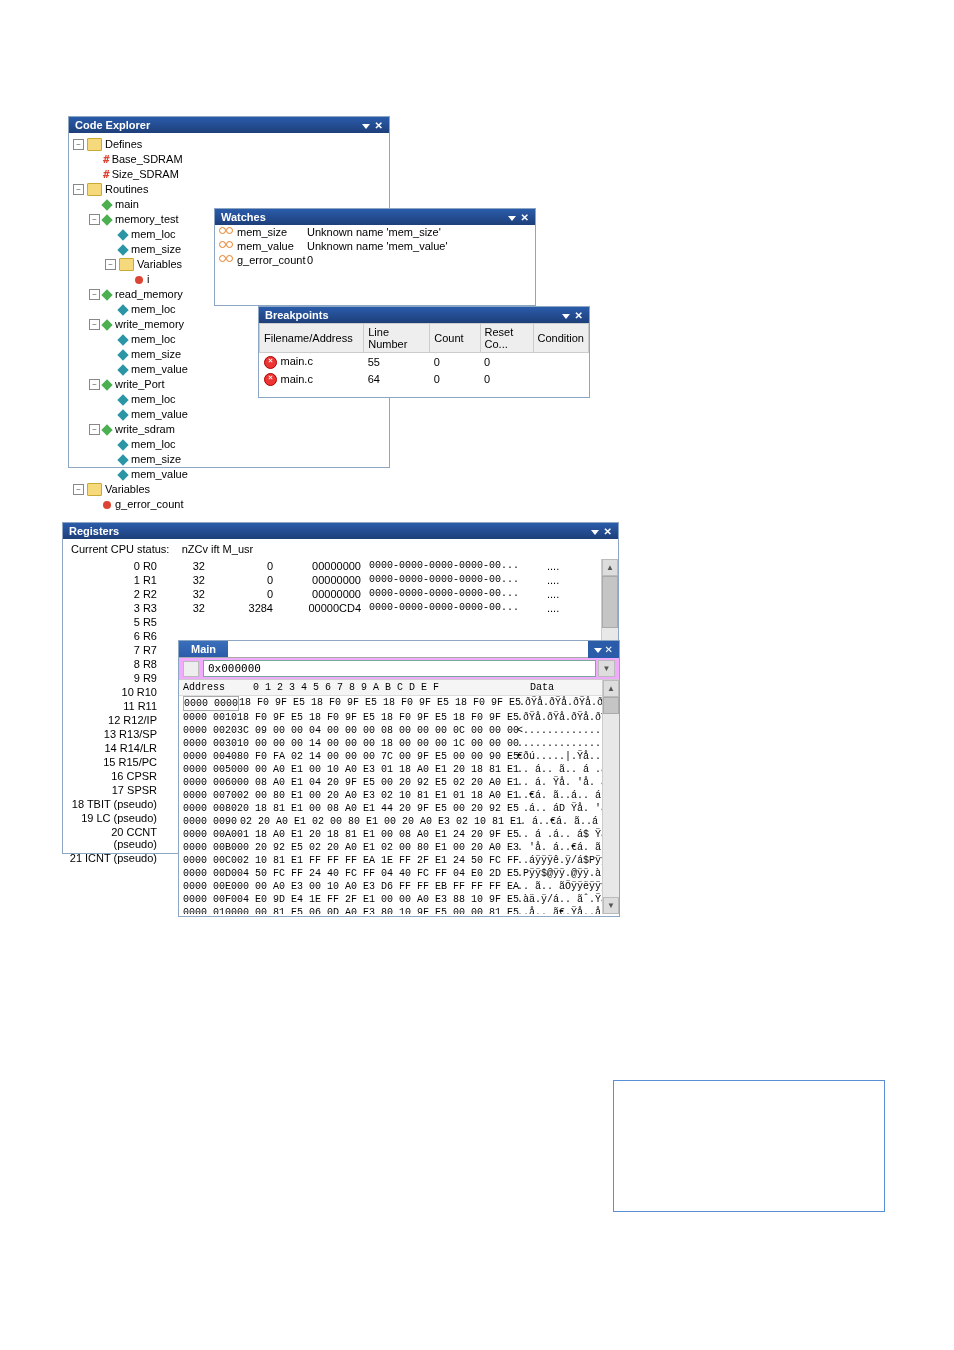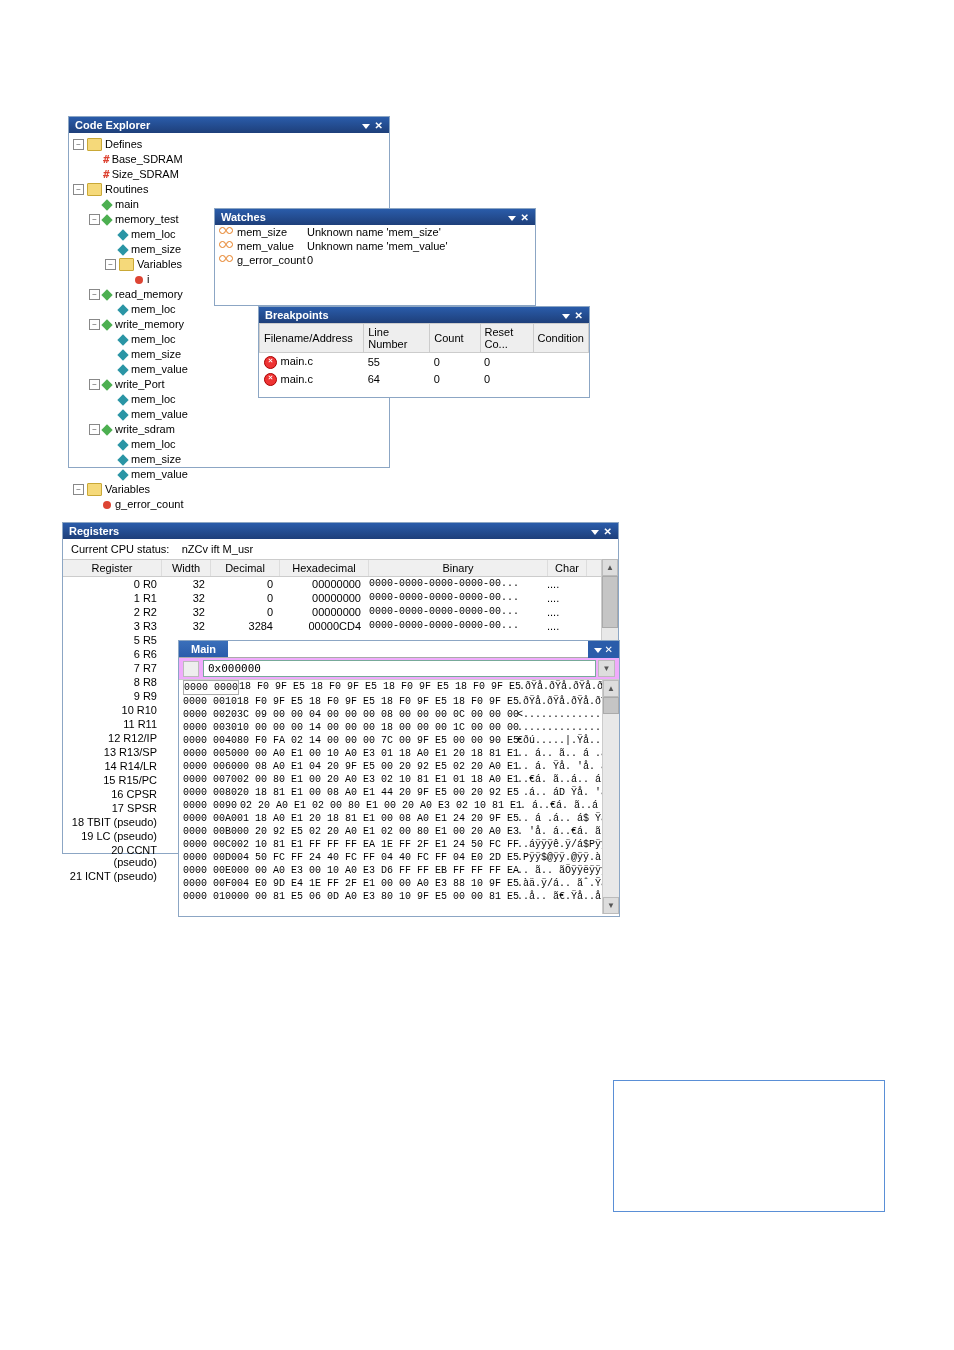--- a/index.html
+++ b/index.html
@@ -279,28 +279,20 @@
   <div class="panel-header">
     <span>Registers</span>
     <span class="controls"><span class="drop-arrow"></span> <span class="close-x">✕</span></span>
   </div>
   <div class="reg-status">
     <span>Current CPU status:</span>&nbsp;&nbsp;&nbsp;
     <span>nZCv ift M_usr</span>
   </div>
   <div style="display:flex">
     <div style="flex:1">
-      <div class="reg-head">
-        <div class="rn">Register</div>
-        <div class="rw">Width</div>
-        <div class="rd">Decimal</div>
-        <div class="rh">Hexadecimal</div>
-        <div class="rb">Binary</div>
-        <div class="rc">Char</div>
-      </div>
       <div id="reg-rows">
             <div class="reg-row">
               <div class="rn">0 R0</div>
               <div class="rw">32</div>
               <div class="rd">0</div>
               <div class="rh">00000000</div>
               <div class="rb">0000-0000-0000-0000-00...</div>
               <div class="rc">....</div>
             </div>
             <div class="reg-row">
@@ -481,20 +473,25 @@
     </div>
     <span class="controls" style="background:#2a5caa;color:#fff;padding:2px 6px"><span class="drop-arrow"></span> <span class="close-x">✕</span></span>
   </div>
   <div class="mem-toolbar">
     <span class="mem-icon"></span>
     <input class="mem-addr" value="0x000000" style="">
     <span class="sb-btn" style="width:15px;margin-left:2px">▼</span>
   </div>
   <div style="display:flex;height:234px">
     <div style="flex:1;overflow:hidden">
+      <div class="mem-head">
+        <span style="width:70px">Address</span>
+        <span style="width:277px">0  1  2  3  4  5  6  7  8  9  A  B  C  D  E  F</span>
+        <span>Data</span>
+      </div>
       <div class="mem-body" id="mem-rows"><div class="mem-row"><span class="addr mem-edit">0000 0000</span><span class="hex">18 F0 9F E5 18 F0 9F E5 18 F0 9F E5 18 F0 9F E5</span><span class="data">.ðŸå.ðŸå.ðŸå.ðŸå</span></div><div class="mem-row"><span class="addr">0000 0010</span><span class="hex">18 F0 9F E5 18 F0 9F E5 18 F0 9F E5 18 F0 9F E5</span><span class="data">.ðŸå.ðŸå.ðŸå.ðŸå</span></div><div class="mem-row"><span class="addr">0000 0020</span><span class="hex">3C 09 00 00 04 00 00 00 08 00 00 00 0C 00 00 00</span><span class="data">&lt;...............</span></div><div class="mem-row"><span class="addr">0000 0030</span><span class="hex">10 00 00 00 14 00 00 00 18 00 00 00 1C 00 00 00</span><span class="data">................</span></div><div class="mem-row"><span class="addr">0000 0040</span><span class="hex">80 F0 FA 02 14 00 00 00 7C 00 9F E5 00 00 90 E5</span><span class="data">€ðú.....|.Ÿå...å</span></div><div class="mem-row"><span class="addr">0000 0050</span><span class="hex">00 00 A0 E1 00 10 A0 E3 01 18 A0 E1 20 18 81 E1</span><span class="data">.. á.. ã.. á .á</span></div><div class="mem-row"><span class="addr">0000 0060</span><span class="hex">00 08 A0 E1 04 20 9F E5 00 20 92 E5 02 20 A0 E1</span><span class="data">.. á. Ÿå. 'å. á</span></div><div class="mem-row"><span class="addr">0000 0070</span><span class="hex">02 00 80 E1 00 20 A0 E3 02 10 81 E1 01 18 A0 E1</span><span class="data">..€á. ã..á.. á</span></div><div class="mem-row"><span class="addr">0000 0080</span><span class="hex">20 18 81 E1 00 08 A0 E1 44 20 9F E5 00 20 92 E5</span><span class="data"> .á.. áD Ÿå. 'å</span></div><div class="mem-row"><span class="addr">0000 0090</span><span class="hex">02 20 A0 E1 02 00 80 E1 00 20 A0 E3 02 10 81 E1</span><span class="data">. á..€á. ã..á</span></div><div class="mem-row"><span class="addr">0000 00A0</span><span class="hex">01 18 A0 E1 20 18 81 E1 00 08 A0 E1 24 20 9F E5</span><span class="data">.. á .á.. á$ Ÿå</span></div><div class="mem-row"><span class="addr">0000 00B0</span><span class="hex">00 20 92 E5 02 20 A0 E1 02 00 80 E1 00 20 A0 E3</span><span class="data">. 'å. á..€á. ã</span></div><div class="mem-row"><span class="addr">0000 00C0</span><span class="hex">02 10 81 E1 FF FF FF EA 1E FF 2F E1 24 50 FC FF</span><span class="data">..áÿÿÿê.ÿ/á$Pÿÿ</span></div><div class="mem-row"><span class="addr">0000 00D0</span><span class="hex">04 50 FC FF 24 40 FC FF 04 40 FC FF 04 E0 2D E5</span><span class="data">.Pÿÿ$@ÿÿ.@ÿÿ.à-å</span></div><div class="mem-row"><span class="addr">0000 00E0</span><span class="hex">00 00 A0 E3 00 10 A0 E3 D6 FF FF EB FF FF FF EA</span><span class="data">.. ã.. ãÖÿÿëÿÿÿê</span></div><div class="mem-row"><span class="addr">0000 00F0</span><span class="hex">04 E0 9D E4 1E FF 2F E1 00 00 A0 E3 88 10 9F E5</span><span class="data">.àä.ÿ/á.. ãˆ.Ÿå</span></div><div class="mem-row"><span class="addr">0000 0100</span><span class="hex">00 00 81 E5 06 0D A0 E3 80 10 9F E5 00 00 81 E5</span><span class="data">..å.. ã€.Ÿå..å</span></div></div>
     </div>
     <div class="scrollbar">
       <div class="sb-btn">▲</div>
       <div class="sb-thumb" style="flex:0 0 15px"></div>
       <div style="flex:1"></div>
       <div class="sb-btn">▼</div>
     </div>
   </div>
 </div>

